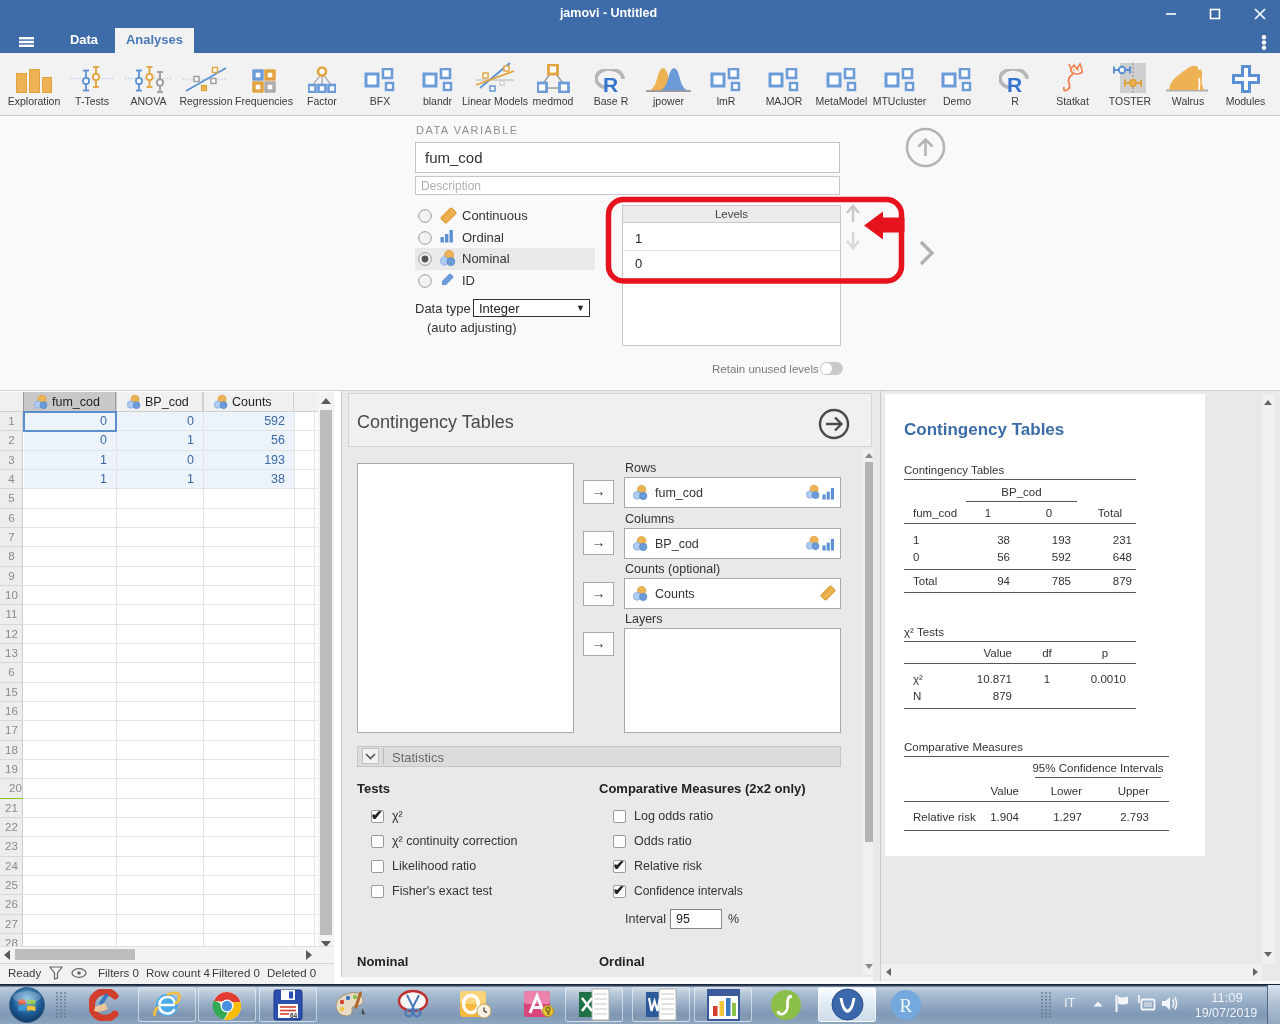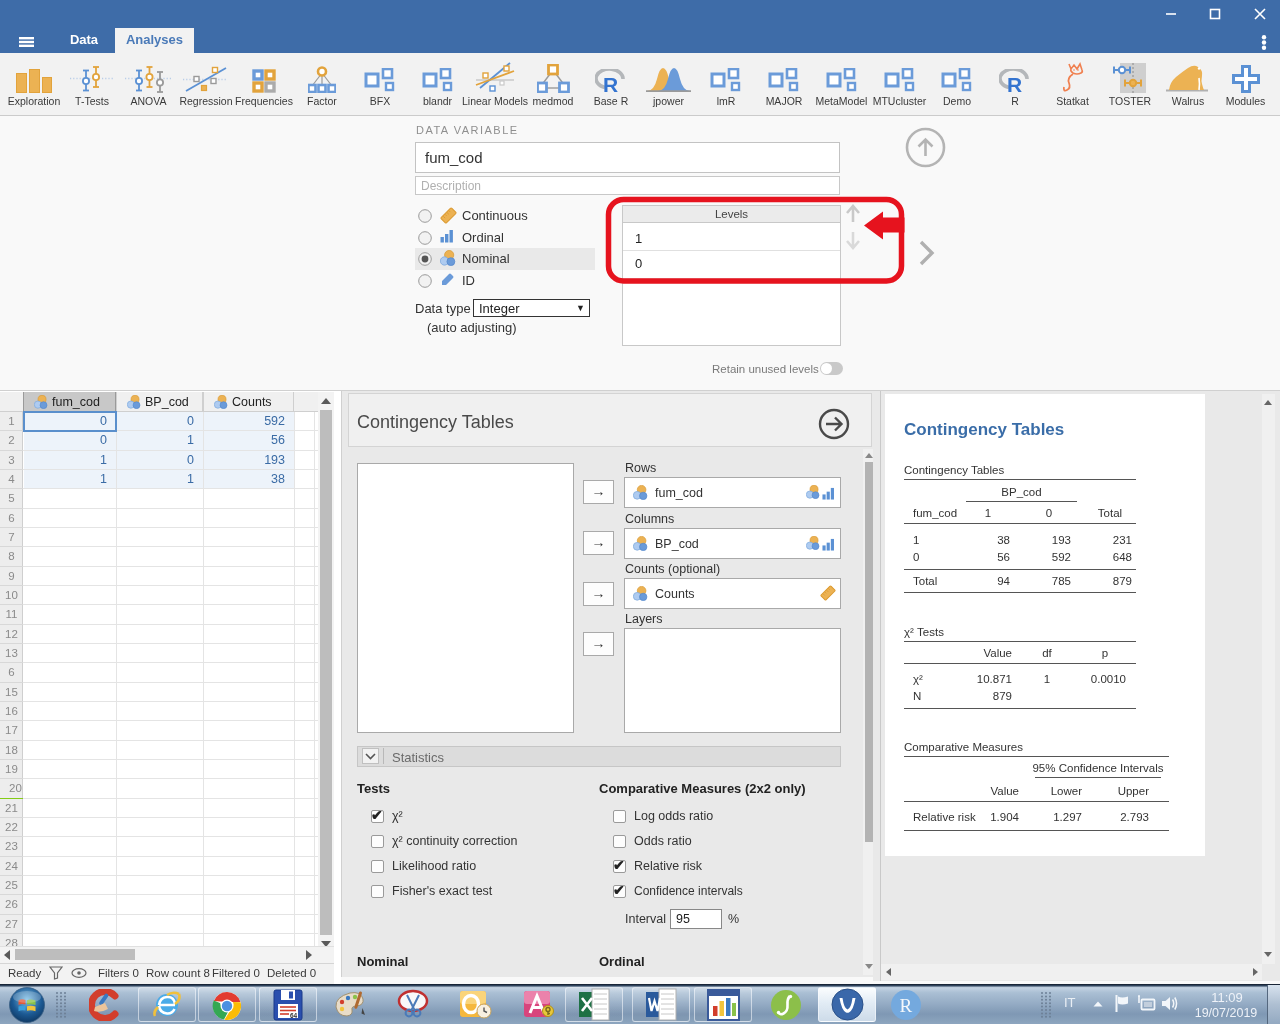--- a/index.html
+++ b/index.html
@@ -6,20 +6,21 @@
 html,body { width:1280px; height:1024px; overflow:hidden; font-family:"Liberation Sans", sans-serif; }
 #screen { position:relative; width:1280px; height:1024px; background:#f9f9f9; overflow:hidden; }
 .abs { position:absolute; }
 .ritem { position:absolute; top:60px; text-align:center; }
 .rlabel { display:block; margin-top:2px; font-size:10.5px; color:#3a3a3a; white-space:nowrap; }
 </style>
 </head>
 <body>
 <div id="screen">
 <div class="abs" style="left:0; top:0; width:1280px; height:53px; background:#3e6ca8;"></div>
+    <div class="abs" style="left:0; top:6px; width:1217px; text-align:center; color:#fff; font-size:12.5px; font-weight:bold;">jamovi - Untitled</div>
     <svg class="abs" style="left:1160px; top:8px;" width="112" height="12" viewBox="0 0 112 12">
       <line x1="6" y1="6" x2="16" y2="6" stroke="#fff" stroke-width="1.6"></line>
       <rect x="50.5" y="1.5" width="9" height="9" fill="none" stroke="#fff" stroke-width="1.6"></rect>
       <path d="M95 1 L105 11 M105 1 L95 11" stroke="#fff" stroke-width="1.6"></path>
     </svg>
     <svg class="abs" style="left:19px; top:37px;" width="15" height="10" viewBox="0 0 15 10">
       <rect x="0" y="0" width="15" height="2.4" fill="#fff"></rect>
       <rect x="0" y="3.8" width="15" height="2.4" fill="#fff"></rect>
       <rect x="0" y="7.6" width="15" height="2.4" fill="#fff"></rect>
     </svg>
@@ -473,21 +474,21 @@
     <div class="abs" style="left:0; top:963px; width:334px; height:21px; background:#f2f2f2; border-top:1px solid #d5d5d5;"></div>
     <div class="abs" style="left:8px; top:967px; font-size:11.5px; color:#3a3a3a;">Ready</div>
     <svg class="abs" style="left:49px; top:966px;" width="14" height="14" viewBox="0 0 14 14">
       <path d="M1 1 L13 1 L8.5 7 L8.5 12 L5.5 13 L5.5 7 Z" fill="none" stroke="#666" stroke-width="1.2"></path>
     </svg>
     <svg class="abs" style="left:71px; top:968px;" width="16" height="10" viewBox="0 0 16 10">
       <ellipse cx="8" cy="5" rx="7" ry="4.3" fill="none" stroke="#666" stroke-width="1.2"></ellipse>
       <circle cx="8" cy="5" r="1.8" fill="#666"></circle>
     </svg>
     <div class="abs" style="left:98px; top:967px; font-size:11.5px; color:#3a3a3a;">Filters 0</div>
-    <div class="abs" style="left:146px; top:967px; font-size:11.5px; color:#3a3a3a;">Row count 8</div>
+    <div class="abs" style="left:146px; top:967px; font-size:11.5px; color:#3a3a3a;">Row count 4</div>
     <div class="abs" style="left:212px; top:967px; font-size:11.5px; color:#3a3a3a;">Filtered 0</div>
     <div class="abs" style="left:267px; top:967px; font-size:11.5px; color:#3a3a3a;">Deleted 0</div>
     <div class="abs" style="left:328px; top:967px; font-size:11.5px; color:#3a3a3a;margin-top:28px;">Ad</div>
 <div class="abs" style="left:341px; top:391px; width:539px; height:586px; background:#e9e9e9; border-left:1px solid #d0d0d0;"></div>
     <div class="abs" style="left:348px; top:393px; width:524px; height:54px; background:#f0f0f0; border:1px solid #d4d4d4;"></div>
     <div class="abs" style="left:357px; top:412px; font-size:18px; color:#4a4a4a;">Contingency Tables</div>
     <svg class="abs" style="left:818px; top:408px;" width="32" height="32" viewBox="0 0 32 32">
 <circle cx="16" cy="16" r="14" fill="none" stroke="#4a4a4a" stroke-width="2.4"></circle>
 <path d="M8 16 L23 16 M17 9.5 L23.5 16 L17 22.5" stroke="#4a4a4a" stroke-width="2.4" fill="none"></path>
     </svg>

